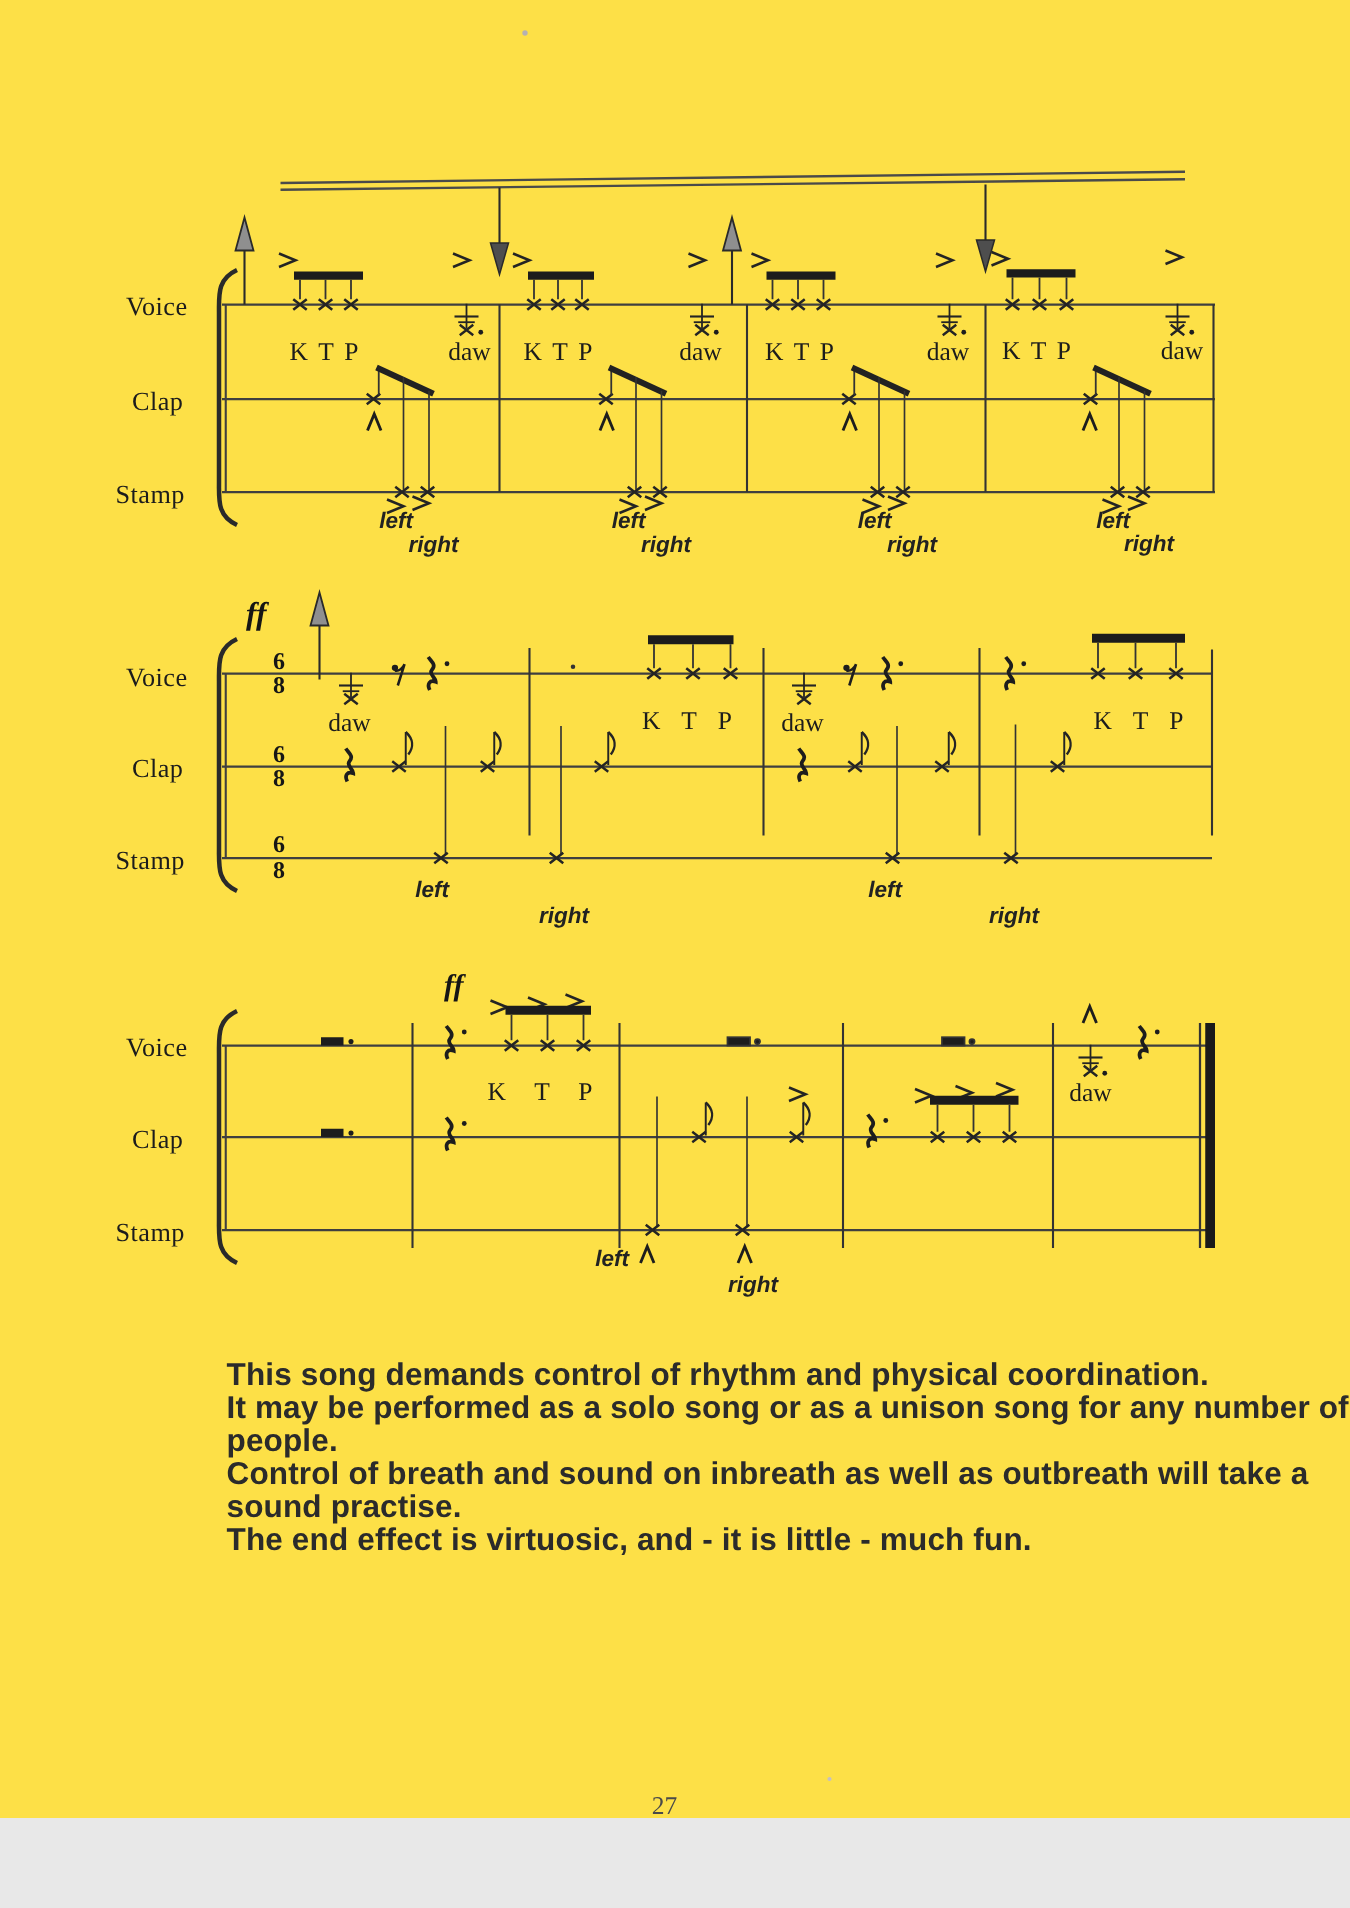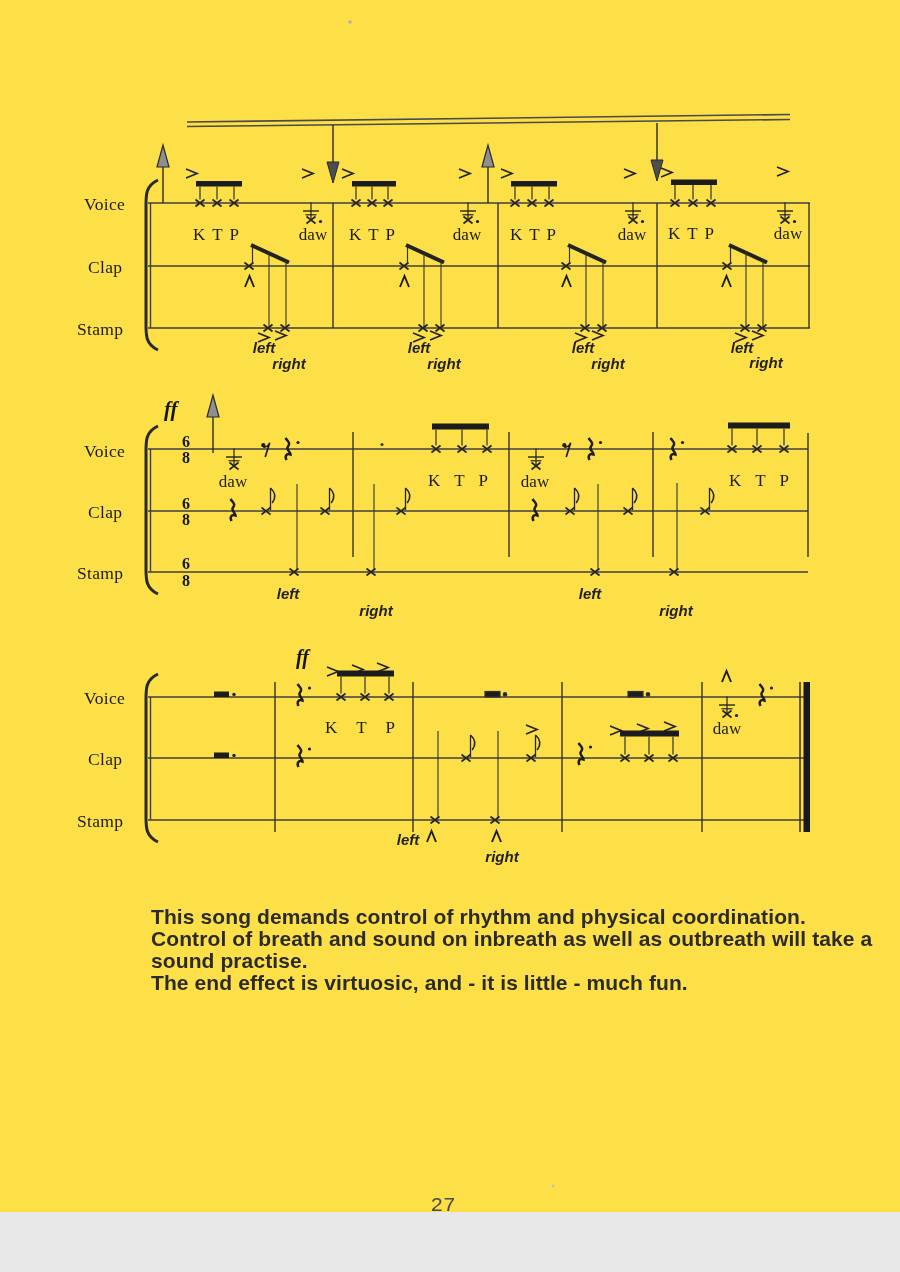--- a/index.html
+++ b/index.html
@@ -13,21 +13,21 @@
   .lyr{font-size:17px;}
   .ws1{word-spacing:3px;}
   .ws2{word-spacing:10px;}
   .ws3{word-spacing:15px;}
   .step{font-family:"Liberation Sans", sans-serif;font-weight:bold;font-size:15px;color:#222;font-style:italic;}
   .ff{font-family:"Liberation Serif", serif;font-style:italic;font-weight:bold;font-size:21px;color:#151515;}
   .ts{font-family:"Liberation Serif", serif;font-weight:bold;font-size:16px;line-height:15px;width:16px;text-align:center;color:#161616;}
   .para{position:absolute;left:114px;top:906px;font-family:"Liberation Sans", sans-serif;
         font-weight:bold;font-size:21px;line-height:22px;color:#2b2b2b;letter-spacing:.1px;margin-left:37px;}
   .pagenum{position:absolute;left:443px;top:1194px;transform:translateX(-50%);
-        font-family:Liberation Mono, monospace;font-size:21px;color:#4a4a4a;}
+        font-family:Liberation Serif, serif;font-size:17px;color:#4a4a4a;}
 </style>
 </head>
 <body>
 
 <div class="page">
 
 <svg width="900" height="1272" viewBox="0 0 900 1272">
   <defs>
     <g id="xh" stroke="#242424" stroke-width="1.7" fill="none">
       <path d="M-4.5,-3.5 L4.5,3.5 M4.5,-3.5 L-4.5,3.5"></path>
@@ -366,19 +366,20 @@
 <span class="txt ff" style="left:296px;top:646px;font-size:20px">ff</span>
 
 <span class="txt serif lyr ws3 c" style="left:360px;top:718px">K T P</span>
 <span class="txt serif lyr c" style="left:727px;top:719px">daw</span>
 
 <span class="txt step c" style="left:408px;top:831px">left</span>
 <span class="txt step c" style="left:502px;top:848px">right</span>
 
 <div class="para">
   <div>This song demands control of rhythm and physical coordination.</div>
+  <div>It may be performed as a solo song or as a unison song for any number of people.</div>
   <div>Control of breath and sound on inbreath as well as outbreath will take a sound practise.</div>
   <div>The end effect is virtuosic, and - it is little - much fun.</div>
 </div>
 
 <span class="pagenum">27</span>
 
 </div>
 
 </body></html>

